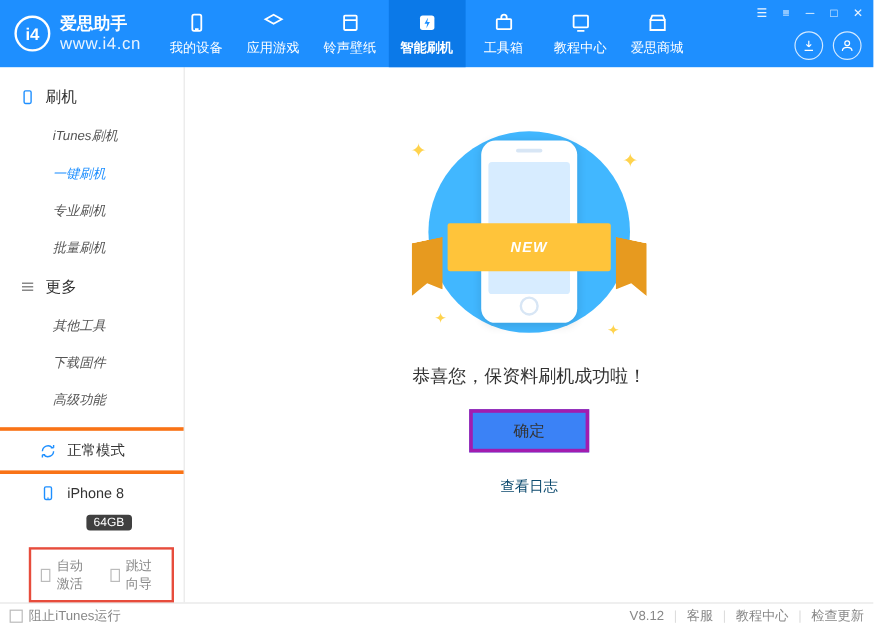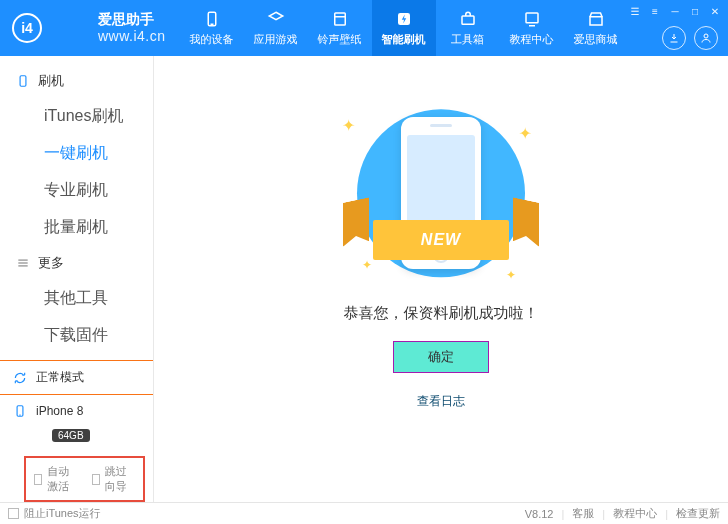--- a/index.html
+++ b/index.html
@@ -1,19 +1,19 @@
 <!DOCTYPE html>
 <html><head>
 <meta charset="utf-8">
 <style>
 * { margin: 0; padding: 0; box-sizing: border-box; }
 body { font-family: "Microsoft YaHei", Arial, sans-serif; background: #fff; width: 728px; height: 524px; overflow: hidden; font-size: 12px; }
 
 .topbar { height: 56px; background: #1e8fff; display: flex; align-items: center; color: #fff; position: relative; }
-.logo-area { display: flex; align-items: center; padding: 0 14px 0 12px; gap: 48px; }
+.logo-area { display: flex; align-items: center; padding: 0 14px 0 12px; }
 .logo-circle { width: 30px; height: 30px; border: 2px solid #fff; border-radius: 50%; display: flex; align-items: center; justify-content: center; font-weight: bold; font-size: 14px; margin-right: 8px; }
 .logo-text { display: flex; flex-direction: column; line-height: 1.2; }
 .logo-name { font-size: 14px; font-weight: bold; }
 .logo-url { font-size: 14px; opacity: .9; letter-spacing: .5px; }
 
 .nav { display: flex; height: 100%; }
 .nav-item { width: 64px; display: flex; flex-direction: column; align-items: center; justify-content: center; gap: 3px; cursor: pointer; font-size: 11px; }
 .nav-item.active { background: #0b79e8; font-weight: bold; }
 .nav-icon { width: 20px; height: 20px; display: flex; align-items: center; justify-content: center; }
 
@@ -21,49 +21,49 @@
 .wc { width: 14px; height: 14px; display: flex; align-items: center; justify-content: center; opacity: .9; cursor: pointer; font-size: 10px; }
 
 .top-right-btns { position: absolute; right: 10px; bottom: 6px; display: flex; gap: 8px; }
 .tr-btn { width: 24px; height: 24px; border: 1.5px solid rgba(255,255,255,.8); border-radius: 50%; display: flex; align-items: center; justify-content: center; cursor: pointer; }
 
 .body-area { display: flex; height: 446px; }
 .sidebar { width: 154px; border-right: 1px solid #e8e8e8; display: flex; flex-direction: column; }
 .side-scroll { flex: 1; overflow: hidden; padding-top: 8px; }
 .group-header { display: flex; align-items: center; gap: 8px; padding: 8px 16px; color: #333; font-size: 13px; }
 .gh-icon { width: 14px; height: 14px; display: flex; align-items: center; justify-content: center; }
-.side-item { padding: 8px 10px 8px 44px; font-size: 16px; color: #555; cursor: pointer; }
+.side-item { padding: 8px 10px 8px 44px; font-size: 11px; color: #555; cursor: pointer; font-style: italic; }
 .side-item.active { color: #1e8fff; }
 
-.mode-row, .device-row { padding: 8px 12px; display: flex; align-items: center; gap: 8px; font-size: 12px; color: #333; border-top: 1px solid #f97316; }
+.mode-row, .device-row { padding: 8px 32px; display: flex; align-items: center; gap: 8px; font-size: 12px; color: #333; border-top: 3px solid #f97316; }
 .mode-icon, .device-icon { width: 16px; height: 16px; display: flex; align-items: center; justify-content: center; }
 .device-row { flex-wrap: wrap; align-items: center; }
 .capacity-badge { background: #404040; color: #fff; font-size: 10px; padding: 1px 6px; border-radius: 3px; margin-left: 40px; margin-top: 2px; }
 
 .checkrow { border: 2px solid #e74c3c; padding: 6px 8px; display: flex; gap: 14px; margin: 6px 8px 0 24px; }
 .chk { display: flex; align-items: center; gap: 5px; color: #888; font-size: 11px; cursor: pointer; }
 .chkbox { width: 11px; height: 11px; border: 1px solid #bbb; background: #fff; }
 
 .main { flex: 1; display: flex; flex-direction: column; align-items: center; justify-content: flex-start; padding-top: 34px; position: relative; }
 .illus { width: 230px; height: 200px; position: relative; margin-bottom: 14px; }
 .circle-bg { position: absolute; left: 50%; top: 50%; width: 168px; height: 168px; transform: translate(-50%,-48%); border-radius: 50%; background: #41b7ff; }
 .phone { position: absolute; left: 50%; top: 50%; transform: translate(-50%,-48%); width: 80px; height: 152px; background: #fff; border-radius: 12px; box-shadow: 0 2px 8px rgba(0,0,0,.12); }
 .phone::before { content:""; position:absolute; top:7px; left:50%; transform:translateX(-50%); width:22px; height:3px; background:#d8e6f5; border-radius:3px; }
 .phone::after { content:""; position:absolute; bottom:6px; left:50%; transform:translateX(-50%); width:12px; height:12px; border:2px solid #d8e6f5; border-radius:50%; }
 .phone-screen { position:absolute; top:18px; bottom:24px; left:6px; right:6px; background:#d7ecff; border-radius:3px; }
 .ribbon-back { position:absolute; left:50%; top:50%; transform:translate(-50%,10px); width:180px; height:0; }
 .ribbon-tail { position:absolute; top:0; width:26px; height:44px; background:#e79a1f; }
 .ribbon-tail.left { left:-8px; transform: skewY(-12deg); clip-path: polygon(0 0,100% 0,100% 100%,50% 82%,0 100%); }
 .ribbon-tail.right { right:-8px; transform: skewY(12deg); clip-path: polygon(0 0,100% 0,100% 100%,50% 82%,0 100%); }
-.ribbon { position:absolute; left:50%; top:50%; transform:translate(-50%,-4px); width:136px; height:40px; background:#ffc43a; display:flex; align-items:center; justify-content:center; color:#fff; font-weight:bold; font-size:16px; font-style:italic; letter-spacing:1px; border-radius:2px;margin-top:34px; }
+.ribbon { position:absolute; left:50%; top:50%; transform:translate(-50%,-4px); width:136px; height:40px; background:#ffc43a; display:flex; align-items:center; justify-content:center; color:#fff; font-weight:bold; font-size:12px; font-style:italic; letter-spacing:1px; border-radius:2px; }
 .sparkle { position:absolute; color:#ffd34d; font-size:16px; }
 .s1 { left:16px; top:26px; } .s2 { right:24px; top:34px; } .s3 { left:36px; bottom:18px; font-size:12px; } .s4 { right:40px; bottom:8px; font-size:12px; }
 
 .success-text { font-size: 15px; color: #333; margin-bottom: 18px; }
-.ok-btn { border: 1px solid #a21caf; background: #5eead4; padding: 6px 34px; font-size: 13px; color: #333; cursor: pointer; margin-bottom: 20px; }
+.ok-btn { border: 3px solid #a21caf; background: #3b82f6; padding: 6px 34px; font-size: 13px; color: #333; cursor: pointer; margin-bottom: 20px; }
 .view-log { color: #0c4a6e; font-size: 12px; cursor: pointer; }
 
 .statusbar { height: 22px; border-top: 1px solid #e5e5e5; display: flex; align-items: center; font-size: 11px; color: #888; padding: 0 8px; }
 .sb-left { display: flex; align-items: center; gap: 6px; flex: 1; }
 .sb-right { display: flex; align-items: center; gap: 8px; }
 .sb-sep { color: #ddd; }
 .sb-link { cursor: pointer; }
 svg { display: block; }
 </style>
 </head>

